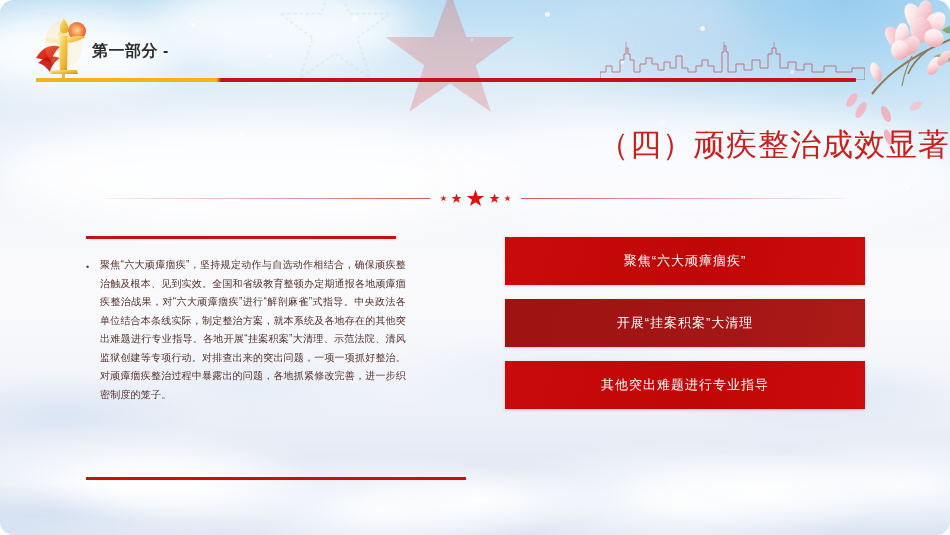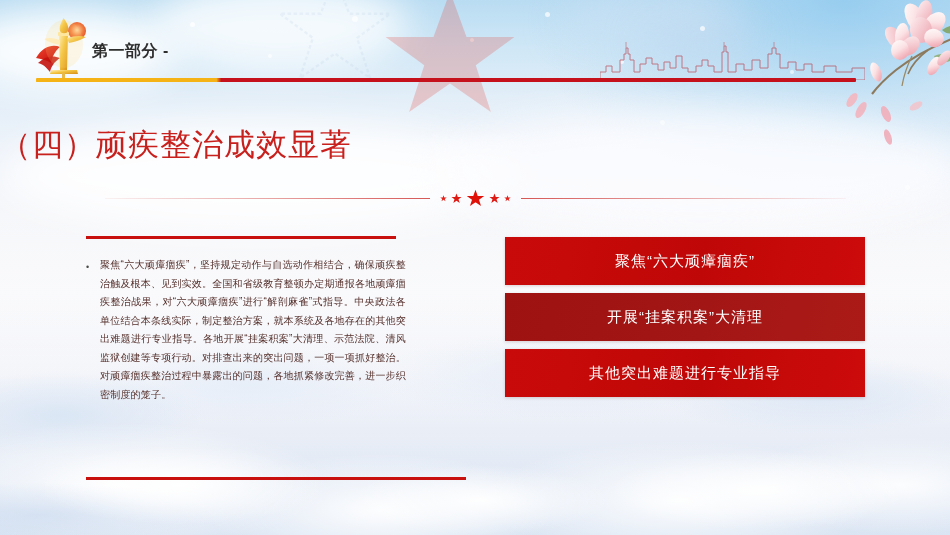--- a/index.html
+++ b/index.html
@@ -10,20 +10,21 @@
   body {
     font-family: "Liberation Sans", "DejaVu Sans", sans-serif;
   }
 
   #slide {
     position: relative;
     width: 950px;
     height: 535px;
     overflow: hidden;
     background: #f4f6fa;
+    border-radius: 14px;
   }
 
   
   .bg-sky {
     position: absolute;
     left: 0; top: 0;
     width: 950px; height: 535px;
     background:
       linear-gradient(to bottom,
         #b9dcf2 0%,
@@ -178,21 +179,21 @@
     height: 140px;
     opacity: 0.22;
   }
 
   
   .slide-title {
     position: absolute;
     left: 0;
     top: 124px;
     width: 950px;
-    text-align: left;
+    text-align: right;
     font-size: 31px;
     color: #c8201d;
     letter-spacing: 1px;
     font-family: "Liberation Sans", "DejaVu Sans", sans-serif;
   }
   .divider {
     position: absolute;
     left: 0;
     top: 186px;
     width: 950px;
@@ -258,26 +259,26 @@
   
   .boxes {
     position: absolute;
     left: 505px;
     top: 237px;
     width: 360px;
   }
   .redbox {
     width: 360px;
     height: 48px;
-    margin-bottom: 8px;
+    margin-bottom: 14px;
     display: flex;
     align-items: center;
     justify-content: center;
     color: #ffffff;
-    font-size: 15px;
+    font-size: 13px;
     letter-spacing: 1px;
     box-shadow: 0 1px 3px rgba(80,10,10,0.18);
   }
   .redbox.light {
     background: linear-gradient(100deg, #c90a0a 0%, #c00707 55%, #cc0b0b 100%);
   }
   .redbox.dark {
     background: linear-gradient(100deg, #9e1212 0%, #a31616 55%, #ab1a16 100%);
   }
 </style>

